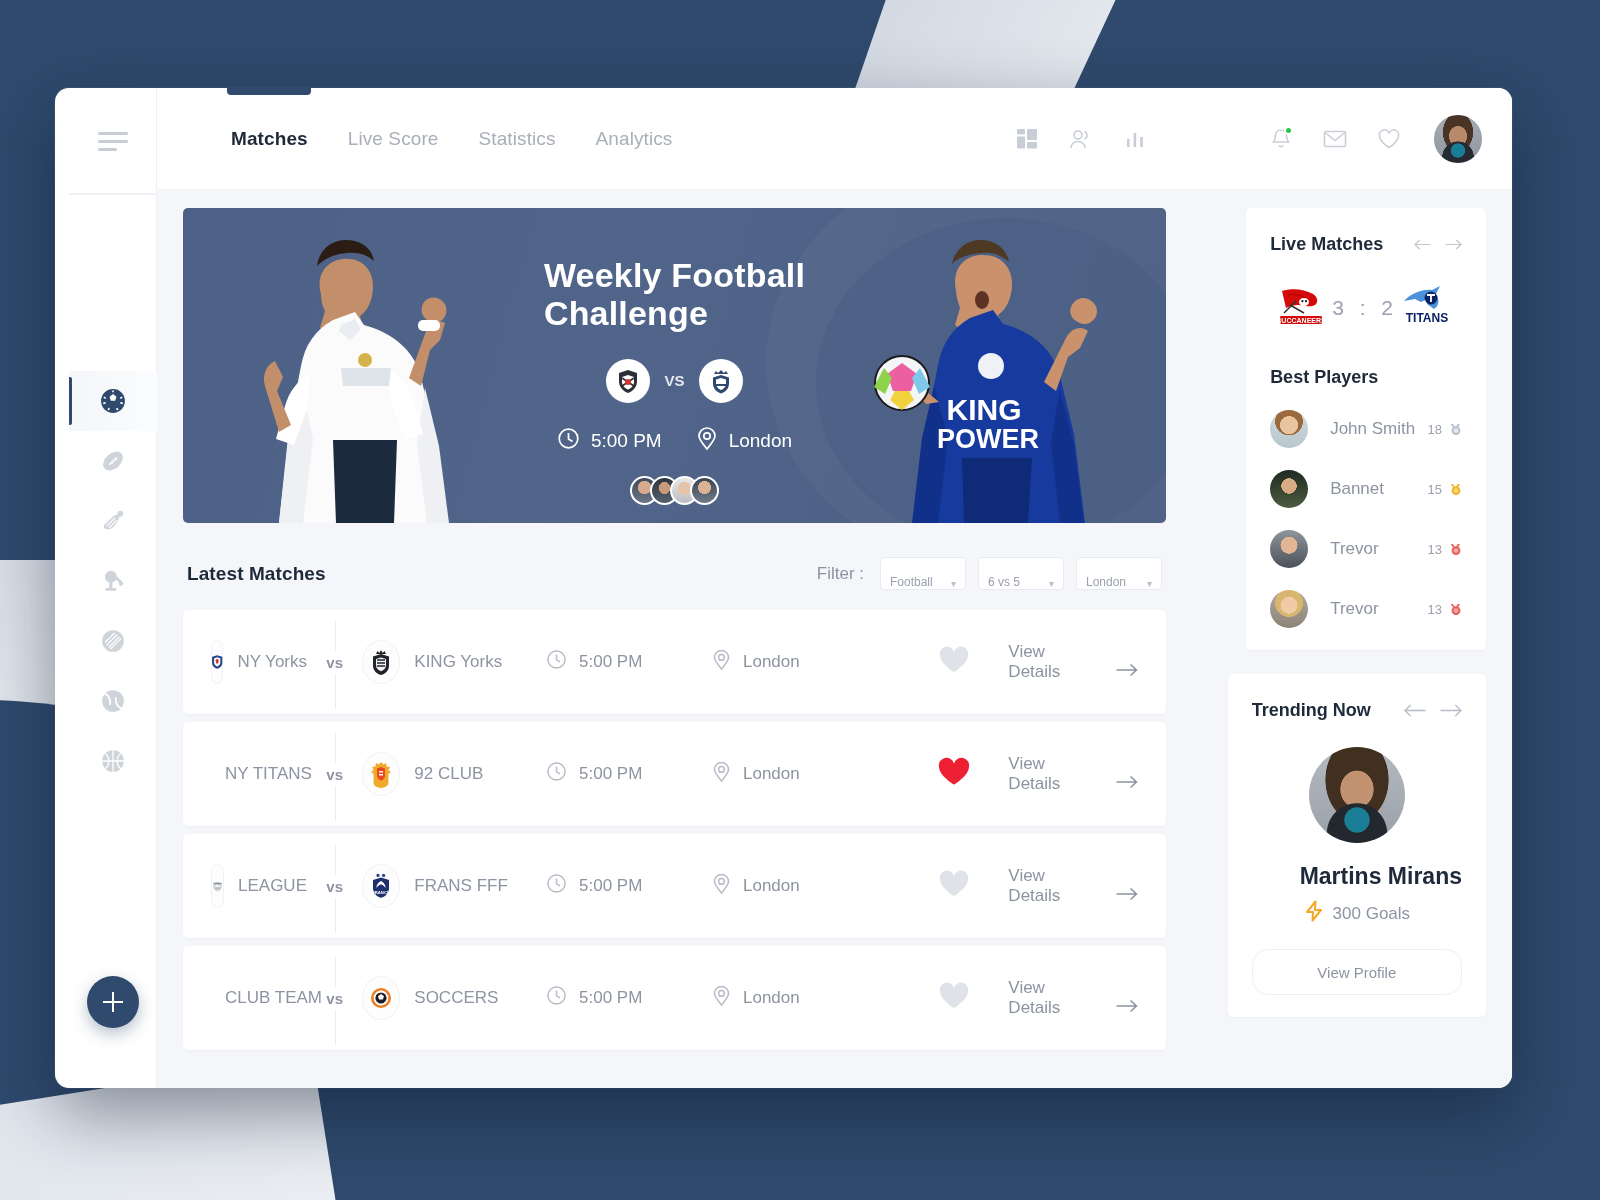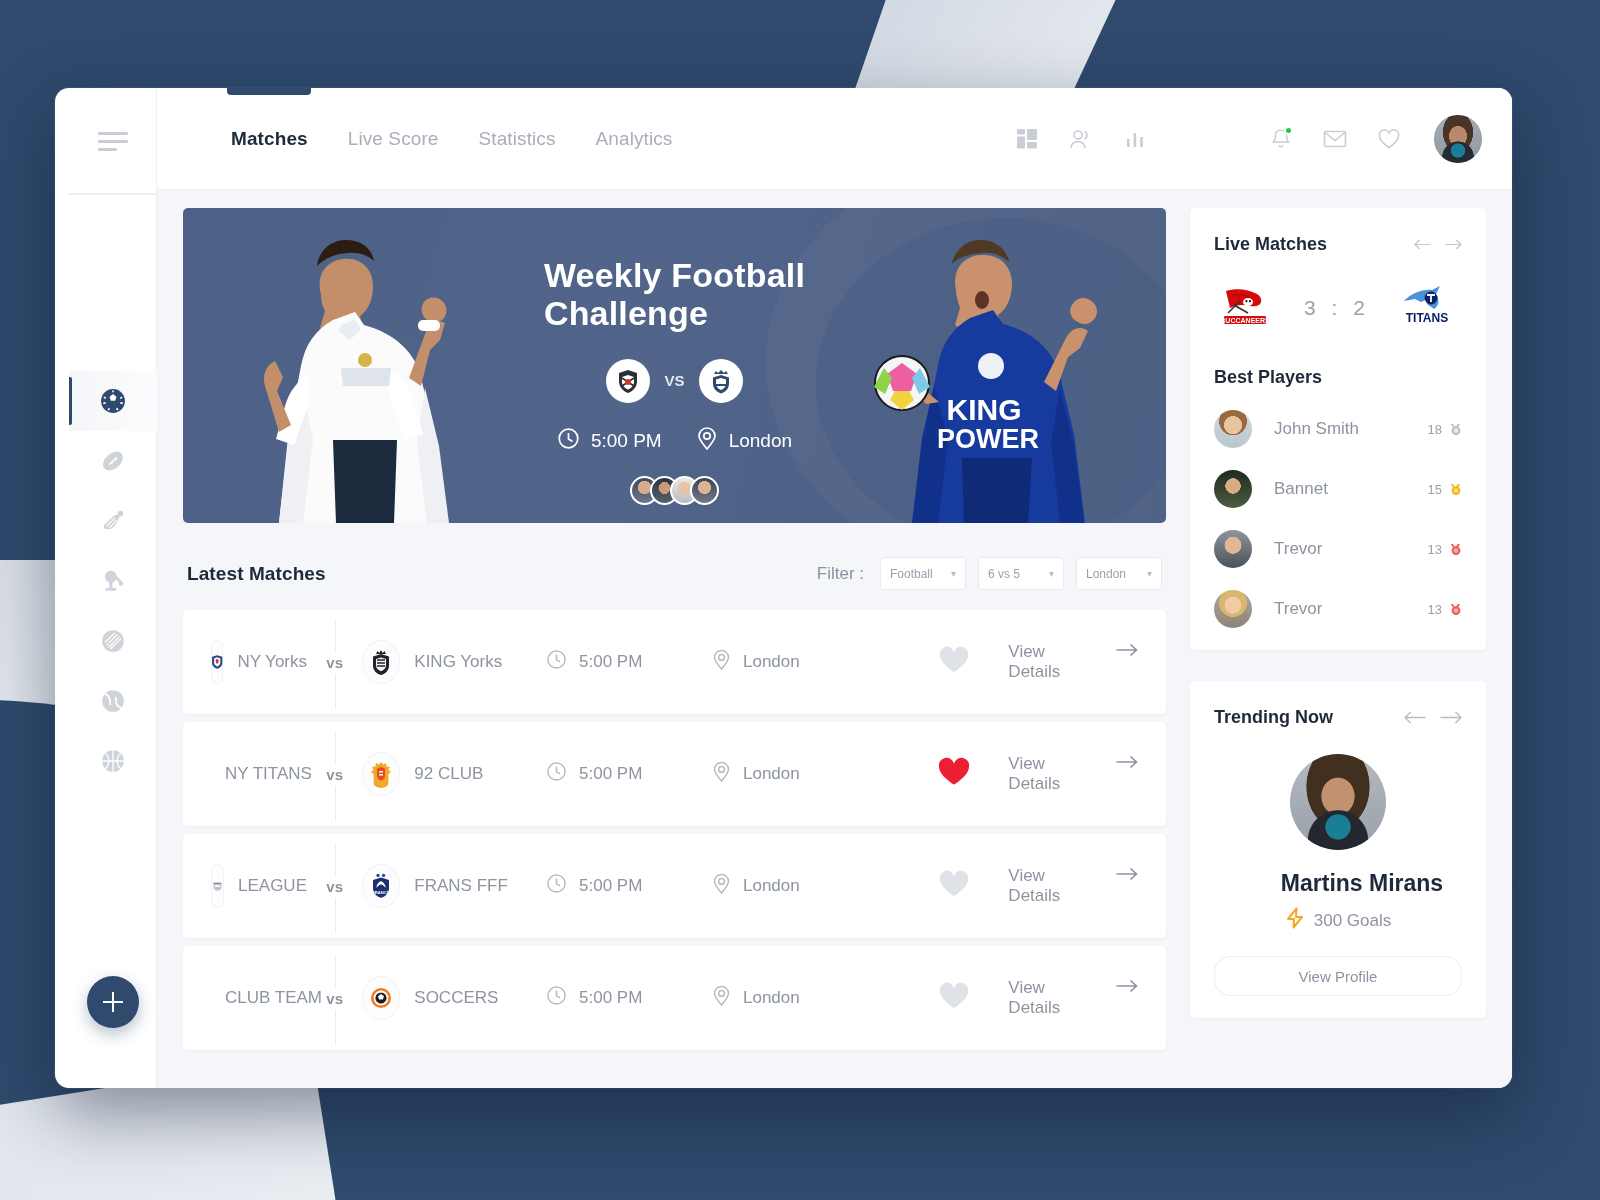--- a/index.html
+++ b/index.html
@@ -124,21 +124,21 @@
       radial-gradient(circle at 50% 88%, #262b33 0 32%, transparent 33%),
       radial-gradient(ellipse at 50% 44%, #b9896c 0 26%, transparent 27%),
       radial-gradient(ellipse at 50% 36%, #4a3426 0 44%, transparent 45%),
       linear-gradient(#a7adb6,#9097a1);
     box-shadow: inset 0 0 0 1px rgba(0,0,0,.05);
   }
 
   
   .body-area { flex:1; background:#f4f6f9; display:flex; padding:18px 26px 0 26px; gap:24px; overflow:hidden; }
   .col-main { flex:1; min-width:0; }
-  .col-side { width:296px; flex:0 0 296px; display:flex; flex-direction:column; gap:31px; }
+  .col-side { width:296px; flex:0 0 296px; display:flex; flex-direction:column; gap:24px;align-items:flex-end; }
 
   
   .hero {
     height:315px; border-radius:5px; overflow:hidden; position:relative;
     background: linear-gradient(105deg,#4d6186 0%,#51658a 45%,#4a5e83 100%);
   }
   .hero-arc {
     position:absolute; right:-120px; top:-60px; width:520px; height:430px;
     border-radius:50%; background: rgba(255,255,255,.035);
   }
@@ -171,21 +171,21 @@
   .player-left { left:30px; }
   .player-right { right:30px; }
 
   
   .lm-head { display:flex; align-items:center; margin:34px 4px 20px 4px; }
   .lm-title { font-size:19px; color:#1e2a3a; font-weight:bold; letter-spacing:.1px; }
   .lm-filter { margin-left:auto; display:flex; align-items:center; gap:12px; }
   .filter-label { font-size:17px; color:#8d94a1; margin-right:4px; }
   .select {
     width:86px; height:33px; background:#fff; border:1px solid #e7eaef; border-radius:4px;
-    display:flex; align-items:center; justify-content:space-between; padding:0 9px;
+    display:flex; align-items:flex-end; justify-content:space-between; padding:0 9px;
     font-size:12px; color:#9aa0ad; cursor:pointer;
   }
   .select .cv { color:#b9bfc9; font-size:10px; }
 
   
   .match-row {
     background:#fff; border-radius:5px; height:104px; display:flex; align-items:center;
     padding:0 28px; margin-bottom:8px; box-shadow:0 1px 2px rgba(25,40,70,.035);
   }
   .team { display:flex; align-items:center; gap:14px; }
@@ -194,21 +194,21 @@
   .team-name { font-size:17px; color:#8d94a1; white-space:nowrap; }
   .team-a { width:96px; }
   .vs-sep { display:flex; align-items:center; justify-content:center; width:56px; position:relative; }
   .vs-sep::before { content:""; position:absolute; left:50%; top:-30px; width:1px; height:88px; background:#e9ebf0; }
   .vs-sep span { font-size:15px; color:#8d94a1; font-weight:bold; background:#fff; padding:3px 0; position:relative; z-index:2;}
   .team-b { width:186px; }
   .meta-cell { display:flex; align-items:center; gap:12px; font-size:17px; color:#8d94a1; }
   .cell-time { width:168px; }
   .cell-loc { width:190px; }
   .heart-cell { width:110px; display:flex; justify-content:center; cursor:pointer; }
-  .vd { margin-left:auto; display:flex; align-items:flex-start; gap:16px; font-size:17px; color:#8d94a1; cursor:pointer; }
+  .vd { margin-left:auto; display:flex; align-items:flex-end; gap:16px; font-size:17px; color:#8d94a1; cursor:pointer; }
 
   
   .card { background:#fff; border-radius:5px; padding:26px 24px 22px 24px; box-shadow:0 1px 2px rgba(25,40,70,.035); }
   .card-head { display:flex; align-items:center; }
   .card-title { font-size:18px; color:#1e2a3a; font-weight:bold; }
   .card-nav { margin-left:auto; display:flex; gap:14px; }
   .card-nav span { cursor:pointer; color:#b6bcc6; display:flex; }
 
   .live-row { display:flex; align-items:center; justify-content:space-between; margin-top:30px; padding:0 6px 8px 6px; }
   .live-score { font-size:21px; color:#9aa0ad; letter-spacing:5px; }
@@ -230,21 +230,21 @@
     background:
       radial-gradient(circle at 50% 76%, #1a7f96 0 14%, transparent 15%),
       radial-gradient(circle at 50% 90%, #23272e 0 30%, transparent 31%),
       radial-gradient(ellipse at 50% 44%, #c29170 0 24%, transparent 25%),
       radial-gradient(ellipse at 50% 34%, #41301f 0 46%, transparent 47%),
       linear-gradient(#b5bac1,#9aa0a8);
   }
   .trend-name { font-size:23px; color:#1e2a3a; font-weight:bold; margin-top:20px;margin-left:48px; }
   .trend-goals { display:flex; align-items:center; gap:9px; margin-top:10px; font-size:17px; color:#8d94a1; }
   .btn-profile {
-    margin-top:22px; width:100%; height:40px; border:1px solid #eceff3; border-radius:16px;
+    margin-top:22px; width:100%; height:46px; border:1px solid #eceff3; border-radius:16px;
     background:#fff; color:#8d94a1; font-size:15px; cursor:pointer; font-family:"Liberation Sans", sans-serif;
   }
 </style>
 </head>
 <body>
 
 <div class="bg-swoosh-top"></div>
 <div class="bg-swoosh-top2"></div>
 <div class="bg-swoosh-left"></div>
 <div class="bg-swoosh-left-mask"></div>

